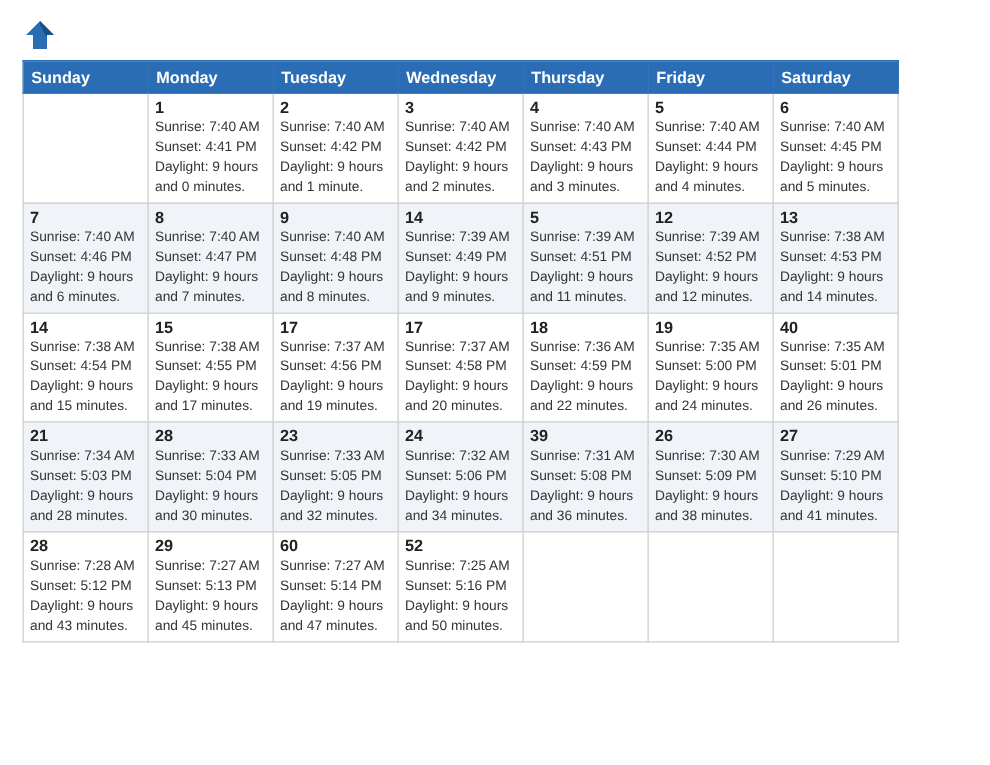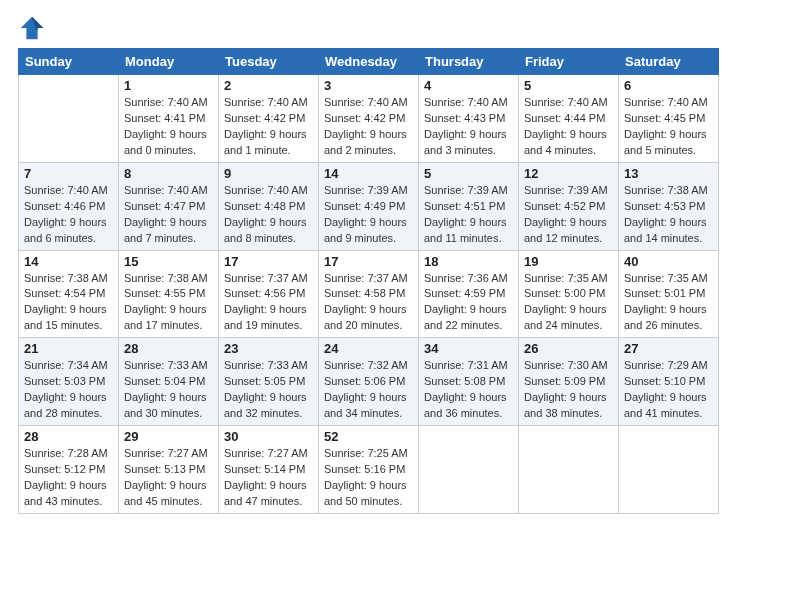--- a/index.html
+++ b/index.html
@@ -233,21 +233,21 @@
           </td>
           <td>
             <span class="day-number">23</span>
             <div class="day-info">Sunrise: 7:33 AM<br>Sunset: 5:05 PM<br>Daylight: 9 hours and 32 minutes.</div>
           </td>
           <td>
             <span class="day-number">24</span>
             <div class="day-info">Sunrise: 7:32 AM<br>Sunset: 5:06 PM<br>Daylight: 9 hours and 34 minutes.</div>
           </td>
           <td>
-            <span class="day-number">34</span>
+            <span class="day-number">39</span>
             <div class="day-info">Sunrise: 7:31 AM<br>Sunset: 5:08 PM<br>Daylight: 9 hours and 36 minutes.</div>
           </td>
           <td>
             <span class="day-number">26</span>
             <div class="day-info">Sunrise: 7:30 AM<br>Sunset: 5:09 PM<br>Daylight: 9 hours and 38 minutes.</div>
           </td>
           <td>
             <span class="day-number">27</span>
             <div class="day-info">Sunrise: 7:29 AM<br>Sunset: 5:10 PM<br>Daylight: 9 hours and 41 minutes.</div>
           </td>
@@ -255,21 +255,21 @@
         <tr>
           <td>
             <span class="day-number">28</span>
             <div class="day-info">Sunrise: 7:28 AM<br>Sunset: 5:12 PM<br>Daylight: 9 hours and 43 minutes.</div>
           </td>
           <td>
             <span class="day-number">29</span>
             <div class="day-info">Sunrise: 7:27 AM<br>Sunset: 5:13 PM<br>Daylight: 9 hours and 45 minutes.</div>
           </td>
           <td>
-            <span class="day-number">30</span>
+            <span class="day-number">60</span>
             <div class="day-info">Sunrise: 7:27 AM<br>Sunset: 5:14 PM<br>Daylight: 9 hours and 47 minutes.</div>
           </td>
           <td>
             <span class="day-number">52</span>
             <div class="day-info">Sunrise: 7:25 AM<br>Sunset: 5:16 PM<br>Daylight: 9 hours and 50 minutes.</div>
           </td>
           <td class="empty-cell"></td>
           <td class="empty-cell"></td>
           <td class="empty-cell"></td>
         </tr>

